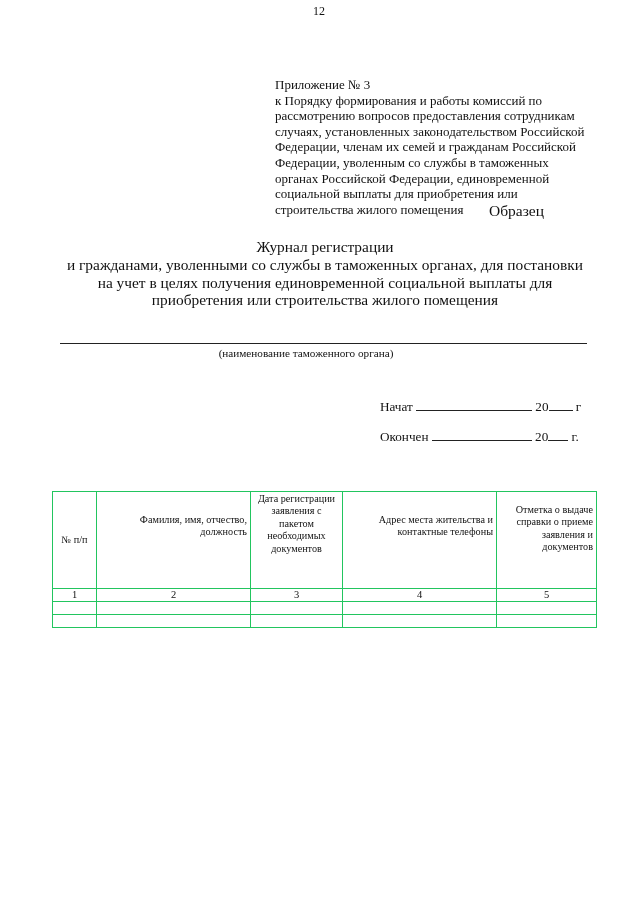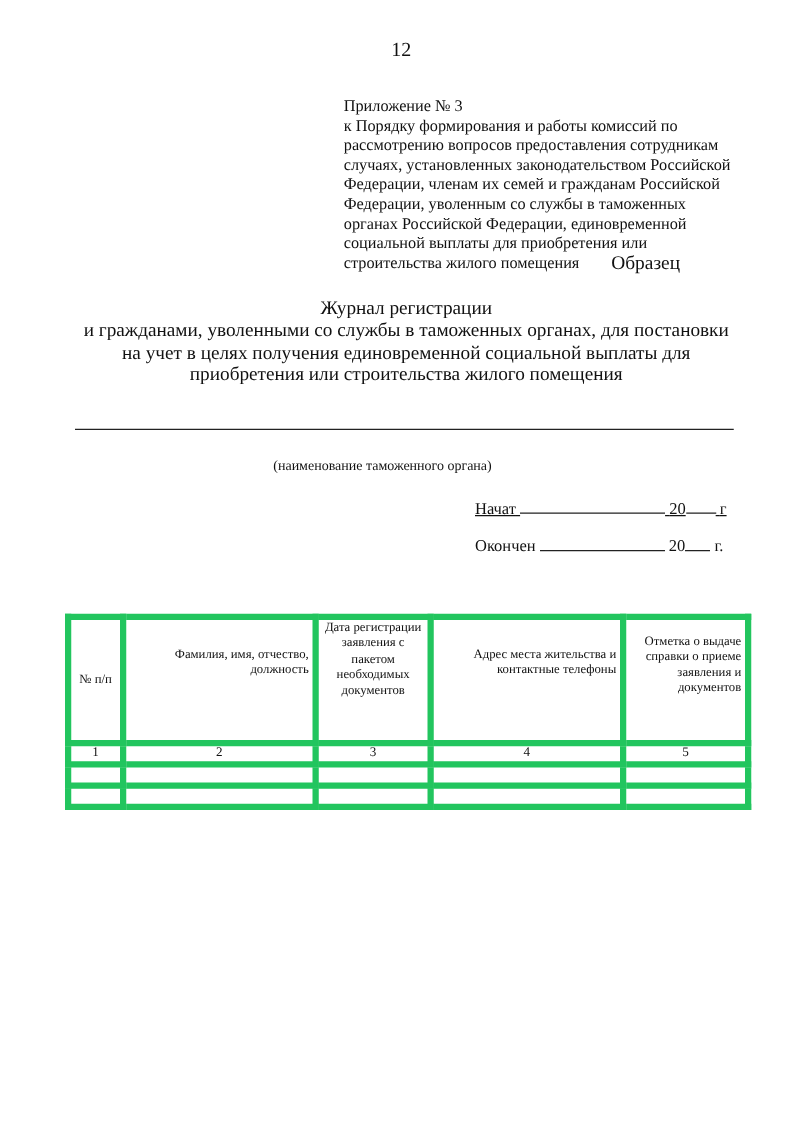--- a/index.html
+++ b/index.html
@@ -1,39 +1,39 @@
 <!DOCTYPE html>
 <html><head>
 <meta charset="utf-8">
 <style>
   html, body { margin: 0; padding: 0; background: #ffffff; }
   body {
     width: 640px; height: 905px; position: relative; overflow: hidden;
     font-family: "Liberation Serif", "DejaVu Serif", serif; color: #111;
   }
   .abs { position: absolute; }
-  .page-num { left: 313px; top: 32px; font-size: 16px; }
+  .page-num { left: 313px; top: 4px; font-size: 12px; }
   .appendix { left: 275px; top: 62px; width: 330px; font-size: 13px; line-height: 15.6px; margin-top: 15px; }
   .appendix div { white-space: nowrap; }
   .sample { left: 489px; top: 202px; font-size: 15.5px; }
   .title-block { left: 40px; top: 238px; width: 570px; text-align: center; font-size: 15.4px; line-height: 17.8px; }
   .title-block div { white-space: nowrap; }
   .org-line { left: 60px; top: 343px; width: 527px; height: 0; border-top: 1px solid #222; }
-  .org-caption { left: 0; top: 347px; width: 612px; text-align: center; font-size: 11.2px; margin-top: 20px; }
+  .org-caption { left: 0; top: 347px; width: 612px; text-align: center; font-size: 11.2px; }
   .dates { left: 380px; font-size: 13.2px; white-space: nowrap; }
   .dates .blank { display: inline-block; border-bottom: 1px solid #222; height: 12px; vertical-align: baseline; }
-  .d1 { top: 398px; text-decoration: underline; }
+  .d1 { top: 398px; }
   .d2 { top: 428px; }
   table.journal {
     position: absolute; left: 52px; top: 491px; width: 544px;
     border-collapse: collapse; font-size: 10.2px; line-height: 12.4px;
     table-layout: fixed;
   }
   table.journal td {
-    border: 5px solid #22c55e; text-align: center; vertical-align: middle;
+    border: 1px solid #22c55e; text-align: center; vertical-align: middle;
     padding: 0 3px; overflow: hidden;
   }
   table.journal tr.hdr td { height: 74px; }
   table.journal tr.hdr td.top { vertical-align: top; padding-top: 8px; text-align: right; }
   table.journal tr.hdr td.tight { vertical-align: top; padding-top: 1px; }
   table.journal tr.nums td { height: 12px; line-height: 12px; font-size: 10.5px; }
   table.journal tr.empty td { height: 12px; }
 </style>
 </head>
 <body>

